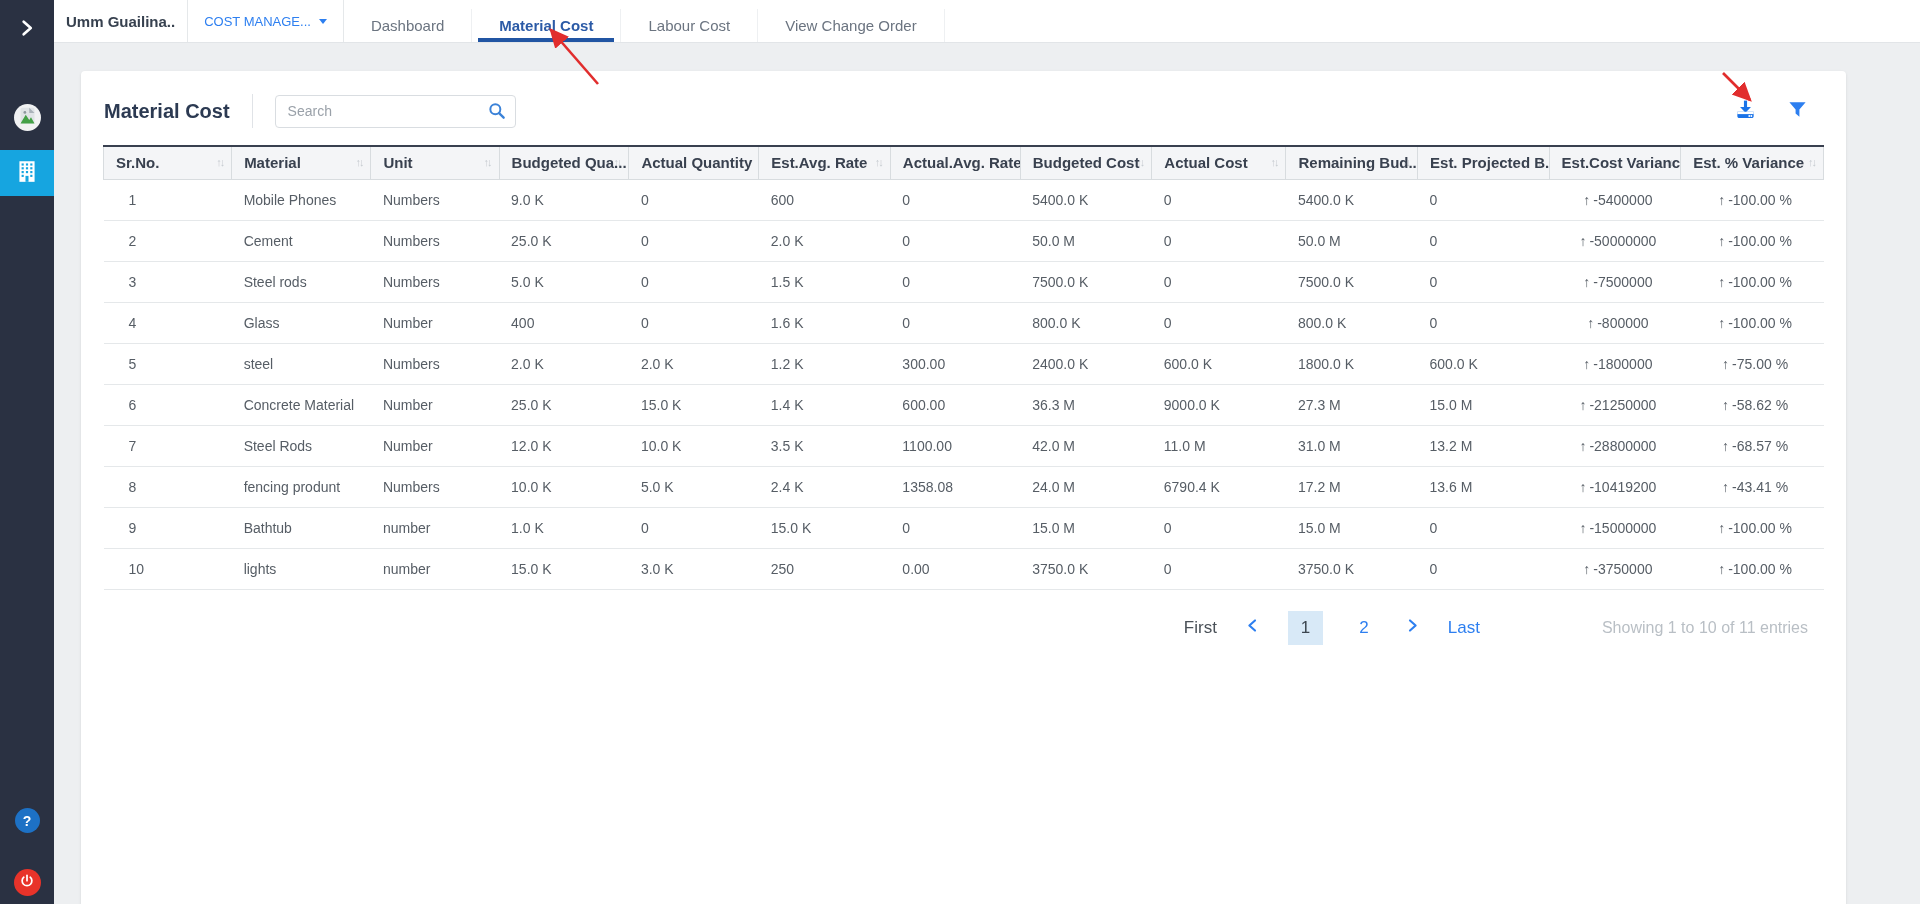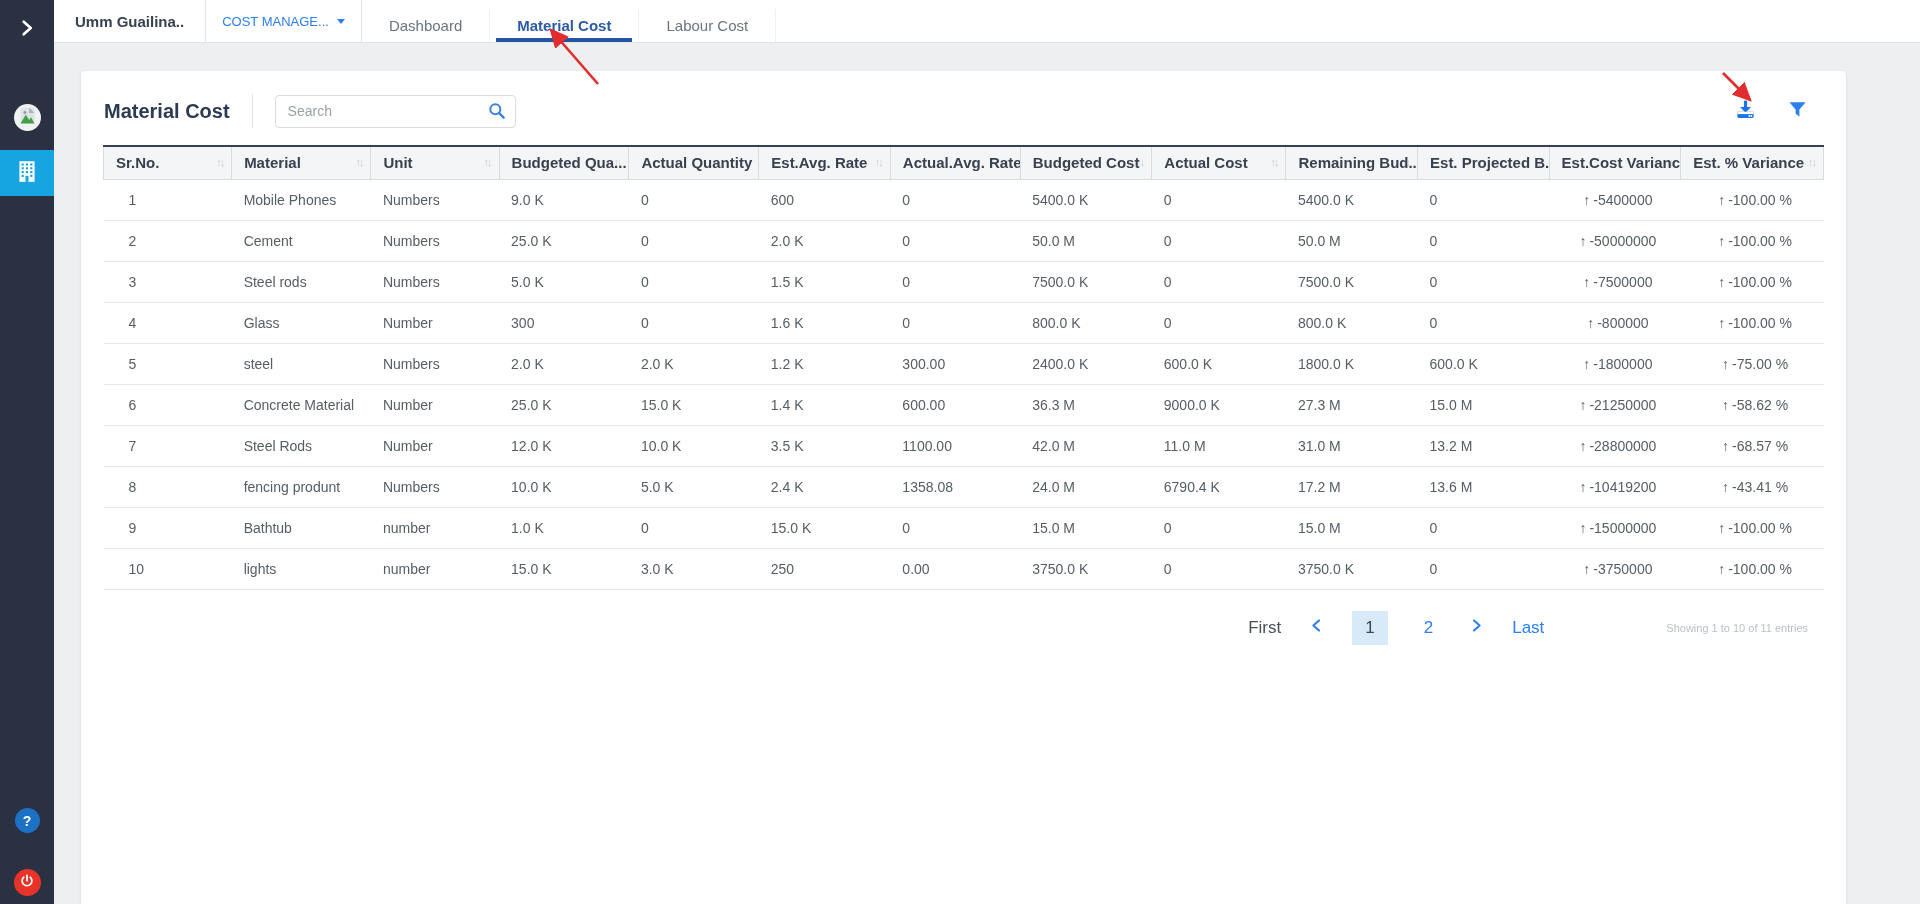--- a/index.html
+++ b/index.html
@@ -11,21 +11,21 @@
   .sidebar { position:absolute; left:0; top:0; width:54px; height:904px; background:#2a3142; z-index:6; display:flex; flex-direction:column; align-items:center; }
   .sb-expand { width:100%; height:60px; display:flex; align-items:center; justify-content:center; cursor:pointer; }
   .sb-avatar { margin-top:44px; width:27px; height:27px; border-radius:50%; background:#f1f2f3; overflow:hidden; display:flex; align-items:center; justify-content:center; cursor:pointer; }
   .sb-active { margin-top:19px; width:54px; height:46px; background:#16a5e0; display:flex; align-items:center; justify-content:center; cursor:pointer; }
   .sb-spacer { flex:1; }
   .sb-help { width:25px; height:25px; border-radius:50%; background:#1d71c5; color:#fff; font-size:14px; font-weight:700; display:flex; align-items:center; justify-content:center; cursor:pointer; }
   .sb-power { margin-top:36px; margin-bottom:8px; width:27px; height:27px; border-radius:50%; background:#e8332a; display:flex; align-items:center; justify-content:center; cursor:pointer; }
 
   
   .topbar { position:absolute; left:54px; top:0; right:0; height:43px; background:#fff; border-bottom:1px solid #e2e5e8; display:flex; align-items:stretch; z-index:4; }
-  .tb-project { padding:0 21px; display:flex; align-items:center; font-weight:700; font-size:15px; color:#37414f; border-right:1px solid #e5e8ea; }
+  .tb-project { padding:0 12px; display:flex; align-items:center; font-weight:700; font-size:15px; color:#37414f; border-right:1px solid #e5e8ea; }
   .tb-menu { padding:0 16px; display:flex; align-items:center; gap:8px; font-weight:400; font-size:13px; color:#2d7ff0; border-right:1px solid #e5e8ea; cursor:pointer; }
   .caret-down { width:0; height:0; border-left:4px solid transparent; border-right:4px solid transparent; border-top:5px solid #2d7ff0; }
   .tb-tab { padding:0 27px; display:flex; align-items:center; font-size:15px; color:#6b7480; position:relative; border-right:1px solid #eef0f2; cursor:pointer; }
   .tb-tab.active { color:#2b5aa6; font-weight:700; }
   .tb-tab.active::after { content:""; position:absolute; left:6px; right:6px; bottom:0; height:4px; background:#2155a3; }
 
   
   .card { position:absolute; left:81px; top:71px; width:1765px; bottom:-6px; background:#fff; border-radius:4px; box-shadow:0 1px 3px rgba(0,0,0,.10); z-index:3; }
   .card-header { display:flex; align-items:center; padding:23px 38px 17px 23px; }
   .card-title { font-size:20px; font-weight:700; color:#2c3a52; }
@@ -48,21 +48,21 @@
   td.variance .up { font-weight:700; margin-right:3px; }
 
   
   .pager-row { display:flex; align-items:center; padding:21px 38px 0 23px; }
   .pager { margin-left:auto; display:flex; align-items:center; gap:28px; font-size:17px; }
   .pg-first { color:#4a5158; cursor:pointer; }
   .pg-nav { display:flex; align-items:center; cursor:pointer; }
   .pg-page { color:#2d7ff0; cursor:pointer; padding:6px 8px; }
   .pg-page.current { background:#d8e9f7; color:#3c4650; padding:7px 13px; }
   .pg-last { color:#2d7ff0; cursor:pointer; }
-  .pager-info { margin-left:122px; color:#b9bfc5; font-size:11px; }
+  .pager-info { margin-left:122px; color:#b9bfc5; font-size:16px; }
 
   
   .annotations { position:absolute; inset:0; z-index:50; pointer-events:none; }
 </style>
 </head>
 <body>
 
 <div class="viewport">
 
   <aside class="sidebar">
@@ -121,20 +121,21 @@
   <header class="topbar">
     <div class="tb-project">Umm Guailina..</div>
     <div class="tb-menu">
       <span>COST MANAGE...</span>
       <span class="caret-down"></span>
     </div>
     <nav style="display:flex; align-items:stretch;margin-top:9px;">
       <div class="tb-tab">Dashboard</div>
       <div class="tb-tab active">Material Cost</div>
       <div class="tb-tab">Labour Cost</div>
+      <div class="tb-tab">View Change Order</div>
     </nav>
   </header>
 
   <main class="card">
     <div class="card-header">
       <div class="card-title">Material Cost</div>
       <div class="v-divider"></div>
       <div class="search-box">
         <input class="search-input" type="text" placeholder="Search" style="">
         <span class="search-icon">
@@ -244,21 +245,21 @@
               <td>0</td>
               <td>7500.0 K</td>
               <td>0</td>
               <td class="variance"><span class="up">↑</span><span>-7500000</span></td>
               <td class="variance"><span class="up">↑</span><span>-100.00 %</span></td>
             </tr>
             <tr>
               <td>4</td>
               <td>Glass</td>
               <td>Number</td>
-              <td>300</td>
+              <td>400</td>
               <td>0</td>
               <td>1.6 K</td>
               <td>0</td>
               <td>800.0 K</td>
               <td>0</td>
               <td>800.0 K</td>
               <td>0</td>
               <td class="variance"><span class="up">↑</span><span>-800000</span></td>
               <td class="variance"><span class="up">↑</span><span>-100.00 %</span></td>
             </tr>

